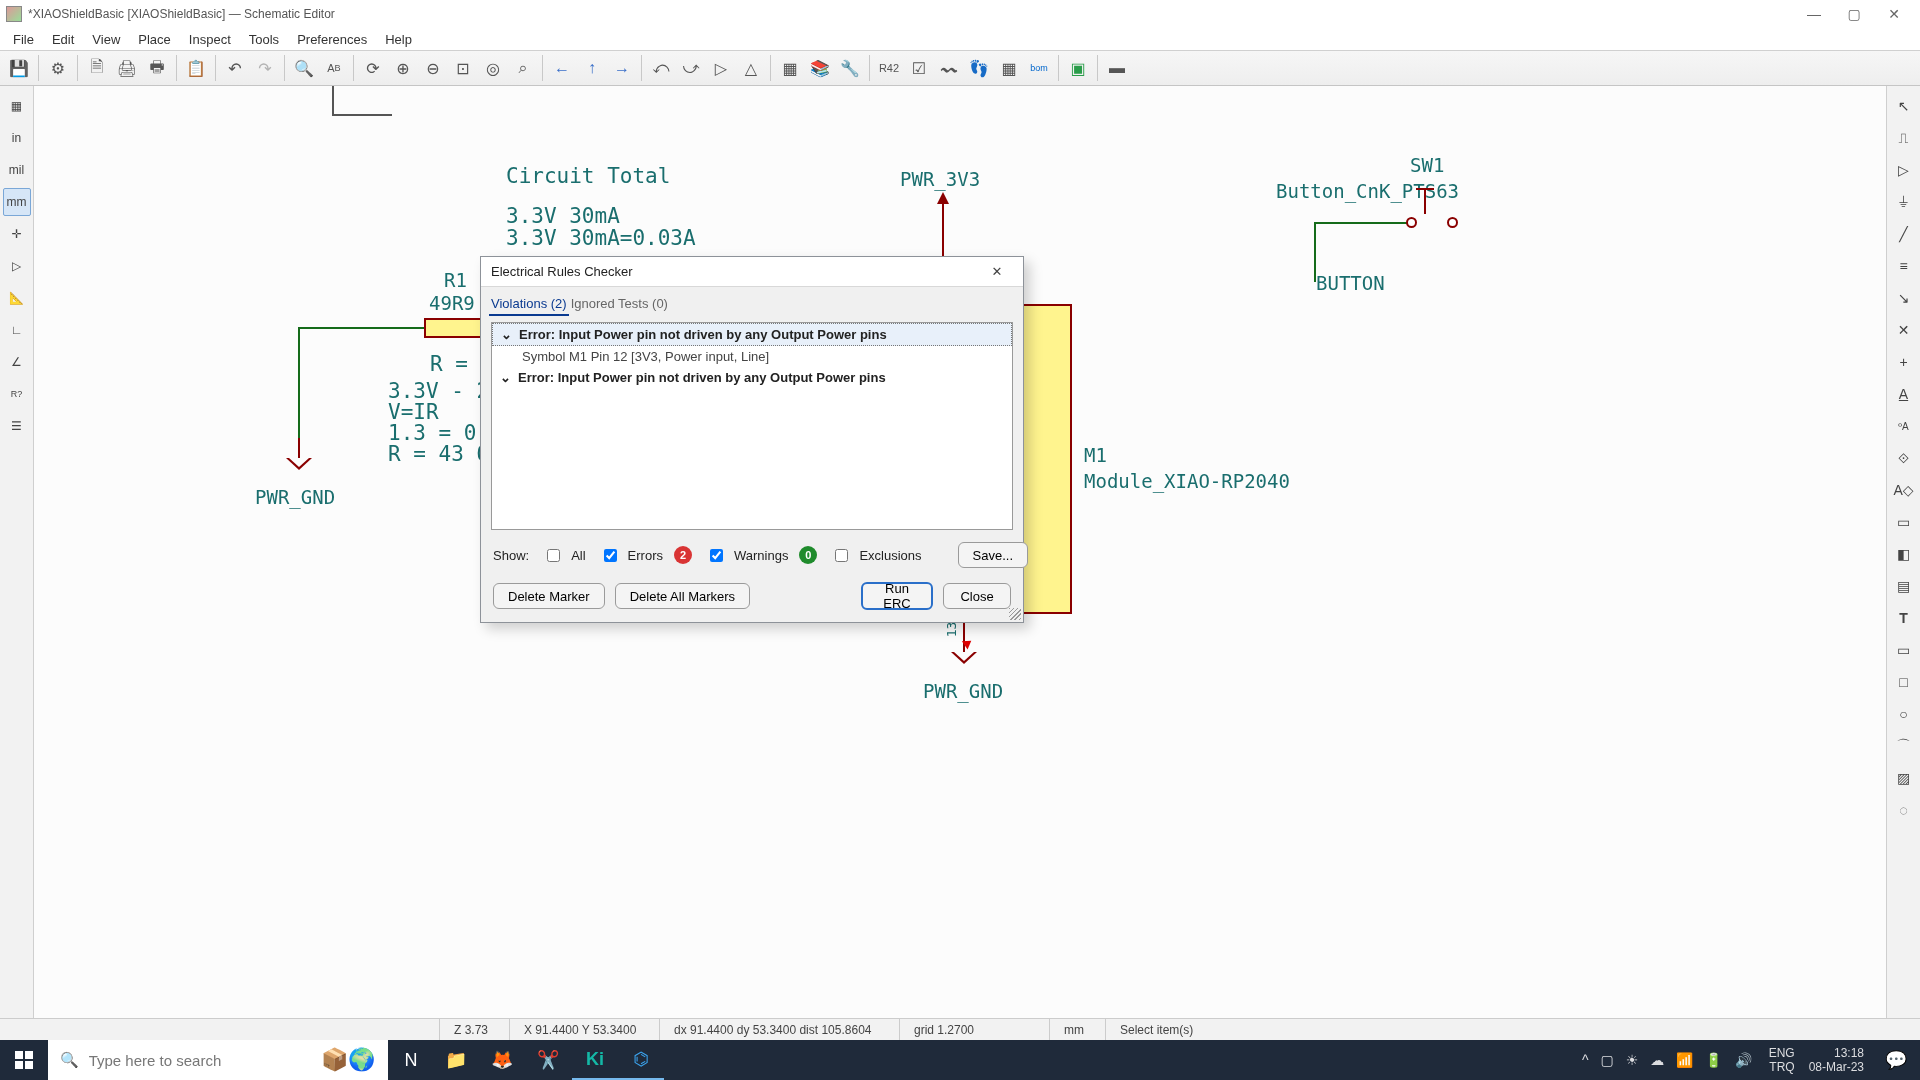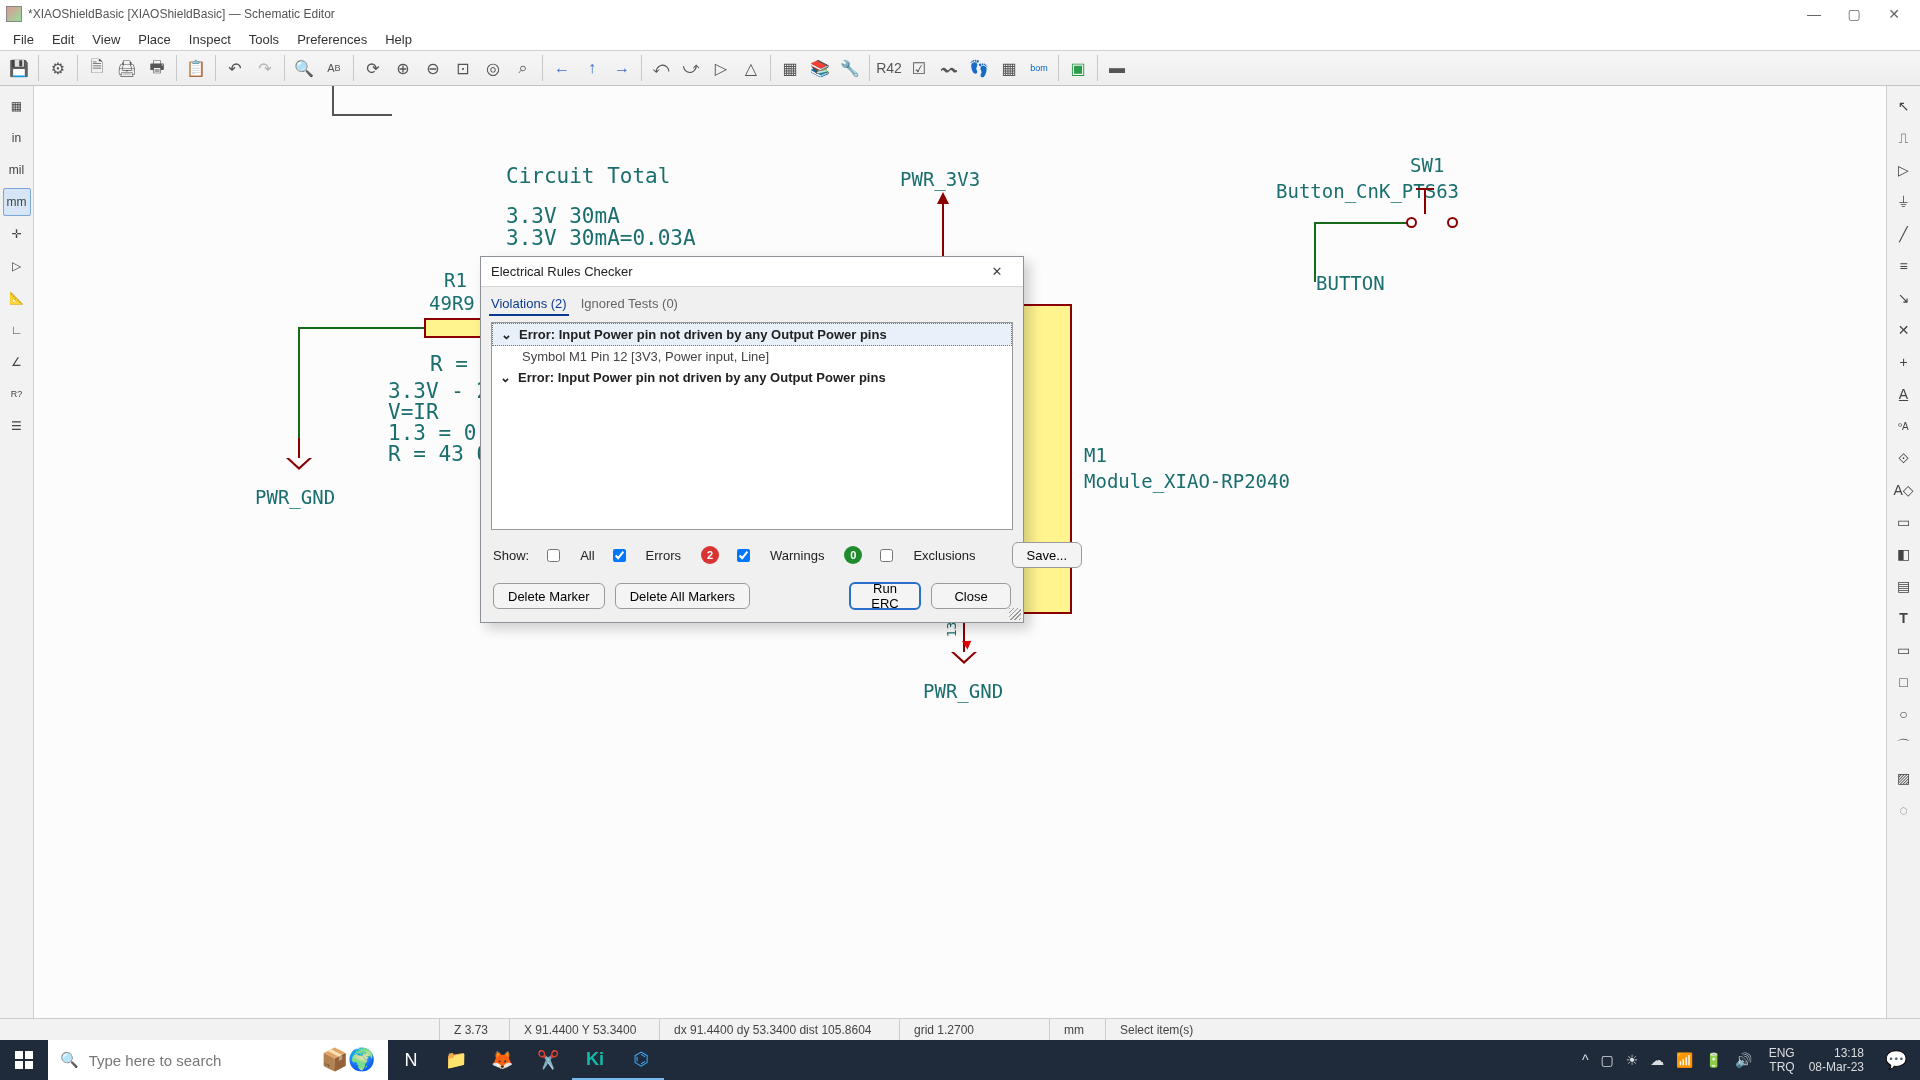--- a/index.html
+++ b/index.html
@@ -30,31 +30,31 @@
 .taskbar .search{flex:0 0 340px;height:40px;background:#fff;color:#777;display:flex;align-items:center;padding:0 12px;font-size:15px}
 .taskbar .ticon{width:46px;height:40px;display:flex;align-items:center;justify-content:center;font-size:18px}
 .taskbar .spacer{flex:1}
 .taskbar .tray{display:flex;align-items:center;height:40px}
 .taskbar .tray .ti{padding:0 6px;color:#dcdde0;font-size:14px}
 .taskbar .clock{padding:0 10px;text-align:right;font-size:12px;line-height:14px;color:#dcdde0}
 
 .dialog{position:absolute;left:446px;top:170px;width:544px;background:#f0f0f0;border:1px solid #8d9299;box-shadow:6px 6px 12px rgba(0,0,0,.18);font-size:13px;color:#222}
 .dlg-title{height:30px;display:flex;align-items:center;padding:0 10px;background:#fff;border-bottom:1px solid #d8d8d8}
 .dlg-title .x{margin-left:auto;width:32px;height:24px;display:flex;align-items:center;justify-content:center;color:#444}
-.tabs{display:flex;padding:6px 8px 0 8px;gap:10px}
+.tabs{display:flex;padding:6px 8px 0 8px;}
 .tabs .tab{padding:3px 2px;color:#666;border-bottom:2px solid transparent}
 .tabs .tab.active{color:#0a3a90;border-bottom:2px solid #0a3a90}
 .violations{margin:6px 10px;border:1px solid #999;background:#fff;height:208px;overflow:auto;font-size:13px}
 .violations .vrow{padding:3px 8px;display:flex;align-items:center;gap:6px}
 .violations .vrow.head{font-weight:600}
 .violations .vrow.head.sel{background:#e8f0fa;border:1px dotted #777}
 .violations .vrow.sub{padding-left:30px;color:#444}
 .chev{width:12px;display:inline-block}
 .filters{display:flex;align-items:center;gap:18px;padding:6px 12px}
-.filters label{display:flex;align-items:center;gap:20px}
+.filters label{display:flex;align-items:center;gap:11px}
 .badge{display:inline-flex;align-items:center;justify-content:center;min-width:18px;height:18px;border-radius:9px;color:#fff;font-size:11px;font-weight:600;padding:0 5px}
 .badge.red{background:#d93434}
 .badge.green{background:#1f8b2c}
 .dlg-btn{height:26px;padding:12px 14px;background:#f4f4f4;border:1px solid #9a9a9a;border-radius:6px;font-size:13px;display:inline-flex;align-items:center;justify-content:center}
 .dlg-btn.primary{border:2px solid #2a6fc9}
 .dlg-buttons{display:flex;align-items:center;gap:10px;padding:8px 12px 12px 12px}
 .dlg-buttons .gap{flex:1}
 
 .resistor{position:absolute;width:60px;height:20px;border:2px solid #8a0000;background:#fff48e}
 .module{position:absolute;border:2px solid #8a0000;background:#fff48e}
@@ -121,21 +121,21 @@
   <div class="sep"></div>
   <div class="tb">⤺</div>
   <div class="tb">⤻</div>
   <div class="tb">▷</div>
   <div class="tb">△</div>
   <div class="sep"></div>
   <div class="tb">▦</div>
   <div class="tb">📚</div>
   <div class="tb">🔧</div>
   <div class="sep"></div>
-  <div class="tb" style="font-size:14px">R42</div>
+  <div class="tb" style="font-size:11px">R42</div>
   <div class="tb">☑</div>
   <div class="tb">〰</div>
   <div class="tb">👣</div>
   <div class="tb">▦</div>
   <div class="tb" style="font-size:9px;color:#06c">bom</div>
   <div class="sep"></div>
   <div class="tb" style="color:#2a9d4a">▣</div>
   <div class="sep"></div>
   <div class="tb">▬</div>
 </div>
@@ -253,21 +253,21 @@
             <span>Exclusions</span>
           </label>
         <div style="flex:1"></div>
         <button class="dlg-btn" style="width:72px">Save...</button>
       </div>
       <div class="dlg-buttons">
         <button class="dlg-btn">Delete Marker</button>
         <button class="dlg-btn">Delete All Markers</button>
         <div class="gap"></div>
         <button class="dlg-btn primary" style="width:72px">Run ERC</button>
-        <button class="dlg-btn" style="width:80px">Close</button>
+        <button class="dlg-btn" style="width:68px">Close</button>
       </div>
       <div style="position:absolute;right:2px;bottom:2px;width:12px;height:12px;background:repeating-linear-gradient(135deg,#999 0 1px,transparent 1px 3px)"></div>
     </div>
   </div>
 
   <div class="right-tools">
     <div class="rt">↖</div>
     <div class="rt">⎍</div>
     <div class="rt">▷</div>
     <div class="rt">⏚</div>

